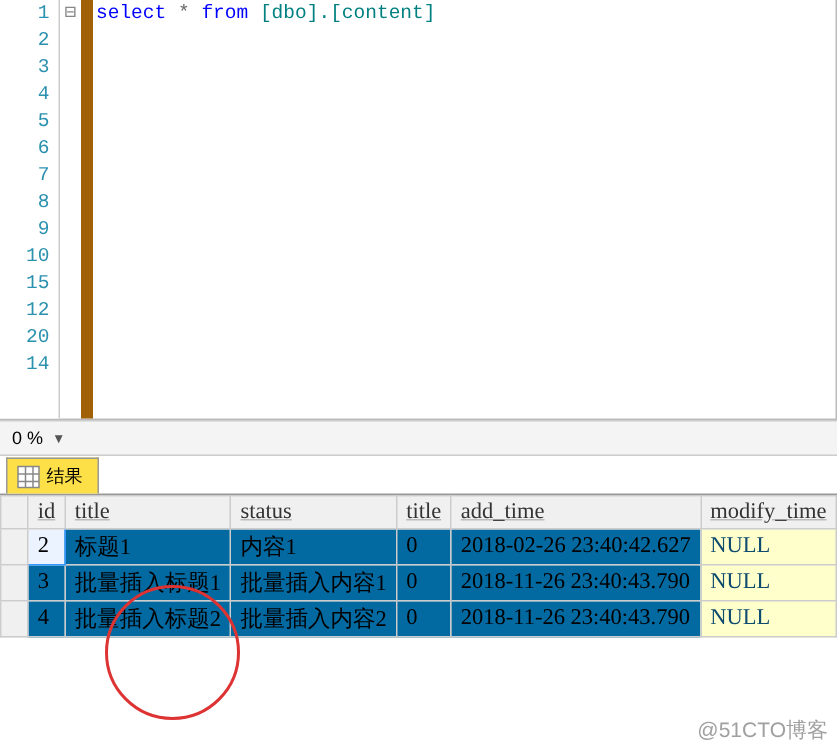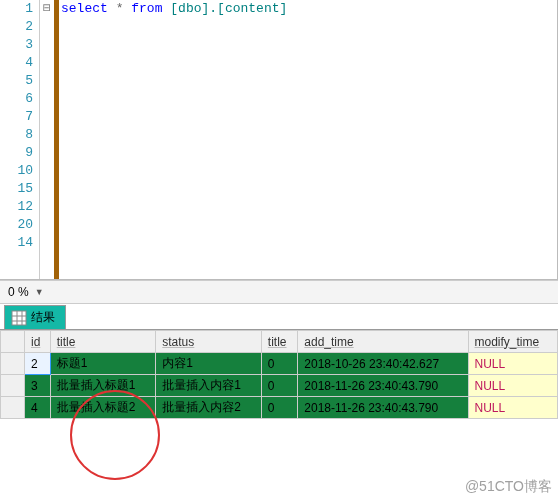--- a/index.html
+++ b/index.html
@@ -30,21 +30,21 @@
   .gutter .ln { height: 18px; line-height: 18px; padding-right: 2px; }
   .fold-col {
     width: 14px;
     text-align: center;
     color: #888;
     user-select: none;
   }
   .fold-col .ln { height: 18px; line-height: 18px; }
   .code {
     flex: 1;
-    border-left: 5px solid #a16207;
+    border-left: 8px solid #a16207;
     padding-left: 2px;
   }
   .code .ln { height: 18px; line-height: 18px; white-space: pre; }
   .kw { color: #0000ff; }
   .op { color: #666; }
   .obj { color: #008080; }
   .zoom-bar {
     height: 24px;
     display: flex;
     align-items: center;
@@ -67,51 +67,51 @@
     font-family: "Microsoft YaHei", Tahoma, sans-serif;
     font-size: 12px;
   }
   .tab {
     display: flex;
     align-items: center;
     padding: 3px 10px 3px 6px;
     border: 1px solid #999;
     border-bottom: none;
     margin-right: 2px;
-    background: #14b8a6;
+    background: #fde047;
     cursor: pointer;
   }
   .tab .icon { width: 16px; height: 16px; margin-right: 4px; }
   .grid-area {
-    font-family: Liberation Sans, sans-serif;
-    font-size: 12px;
+    font-family: Liberation Serif, serif;
+    font-size: 15px;
   }
   .grid { border-collapse: collapse; width: 100%; }
   .grid th, .grid td {
     border: 1px solid #ccc;
     height: 22px;
     padding: 2px 6px;
     text-align: left;
     white-space: nowrap;
-    background: #15803d;
+    background: #0369a1;
   }
   .grid th {
     background: #f0f0f0;
     font-weight: normal;
     color: #333;
     text-decoration: underline;
     text-decoration-color: #bbb;
   }
   .grid .rownum {
     background: #f0f0f0;
     width: 24px;
     text-align: center;
     color: #333;
   }
-  .grid .null { background: #ffffcc; color: #be185d; font-style: normal; margin-top: 28px; }
+  .grid .null { background: #ffffcc; color: #0c4a6e; font-style: normal; margin-top: 28px; }
   .grid .sel { border: 1px solid #3399ff; background: #eaf3ff; }
   .watermark {
     position: absolute;
     right: 6px;
     bottom: 6px;
     font-family: Tahoma, sans-serif;
     font-size: 14px;
     color: rgba(120,120,120,0.7);
   }
   .red-circle {
@@ -184,21 +184,21 @@
         <th>modify_time</th>
       </tr>
     </thead>
     <tbody>
       <tr>
         <td class="rownum"></td>
         <td class="sel">2</td>
         <td>标题1</td>
         <td>内容1</td>
         <td>0</td>
-        <td>2018-10-26 23:40:42.627</td>
+        <td>2018-02-26 23:40:42.627</td>
         <td class="null">NULL</td>
       </tr>
       <tr>
         <td class="rownum"></td>
         <td>3</td>
         <td>批量插入标题1</td>
         <td>批量插入内容1</td>
         <td>0</td>
         <td>2018-11-26 23:40:43.790</td>
         <td class="null">NULL</td>

